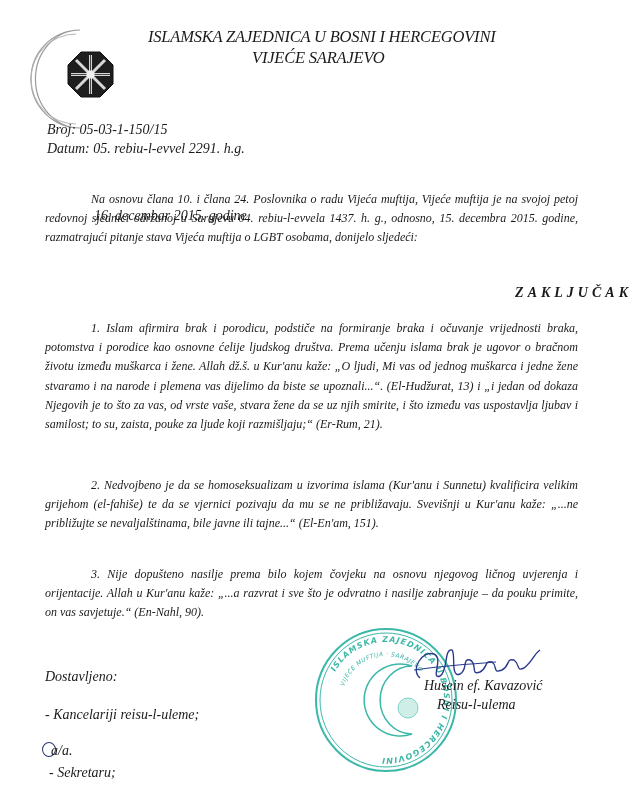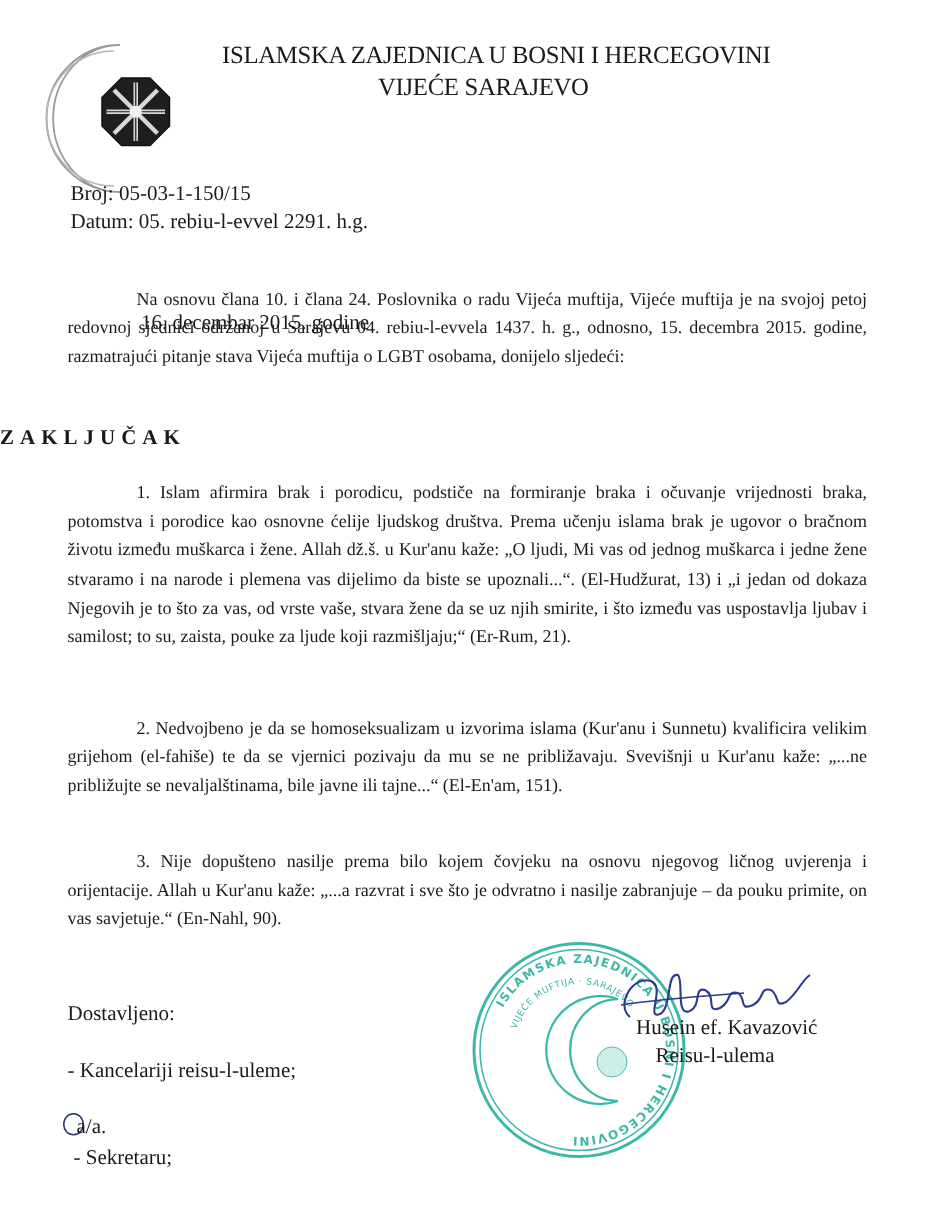--- a/index.html
+++ b/index.html
@@ -1,28 +1,28 @@
 <!DOCTYPE html>
 <html><head>
   <meta charset="utf-8">
   <style>
     html, body { margin: 0; padding: 0; }
     body {
       width: 632px; height: 804px; background: #ffffff; position: relative; overflow: hidden;
       font-family: "Liberation Serif", "DejaVu Serif", serif; color: #1a1a1a;
     }
-    .abs { position: absolute; }
+    .abs { position: absolute; font-style: italic; }
     .logo { left: 18px; top: 22px; width: 112px; height: 112px; }
     .header { left: 0; width: 632px; text-align: center; font-size: 16.5px; letter-spacing: -0.2px; }
     .h1 { top: 27px; left: 148px; width: 400px; text-align: left; }
     .h2 { top: 48px; left: 252px; width: 200px; text-align: left; }
     .meta { font-size: 14px; line-height: 19px; }
     .para { left: 45px; width: 533px; font-size: 12px; line-height: 19.2px; text-align: justify; }
     .indent { text-indent: 46px; }
-    .title { left: 0; width: 632px; text-align: left; font-weight: bold; font-size: 14px; letter-spacing: 4px; }
+    .title { left: 0; width: 632px; text-align: right; font-weight: bold; font-size: 14px; letter-spacing: 4px; }
     .stamp { left: 312px; top: 626px; width: 148px; height: 148px; }
     .sig { left: 400px; top: 640px; width: 160px; height: 50px; }
     .sigblock { font-size: 14px; line-height: 19px; }
     .list { font-size: 14px; line-height: 18px; }
     .circle-mark { display:inline-block; width: 12px; height: 13px; border: 1.3px solid #2a3570; border-radius: 50%; margin-left:-3px; margin-right: -5px; vertical-align: -2px; }
   </style>
 </head>
 <body>
 
 <div class="abs logo">

